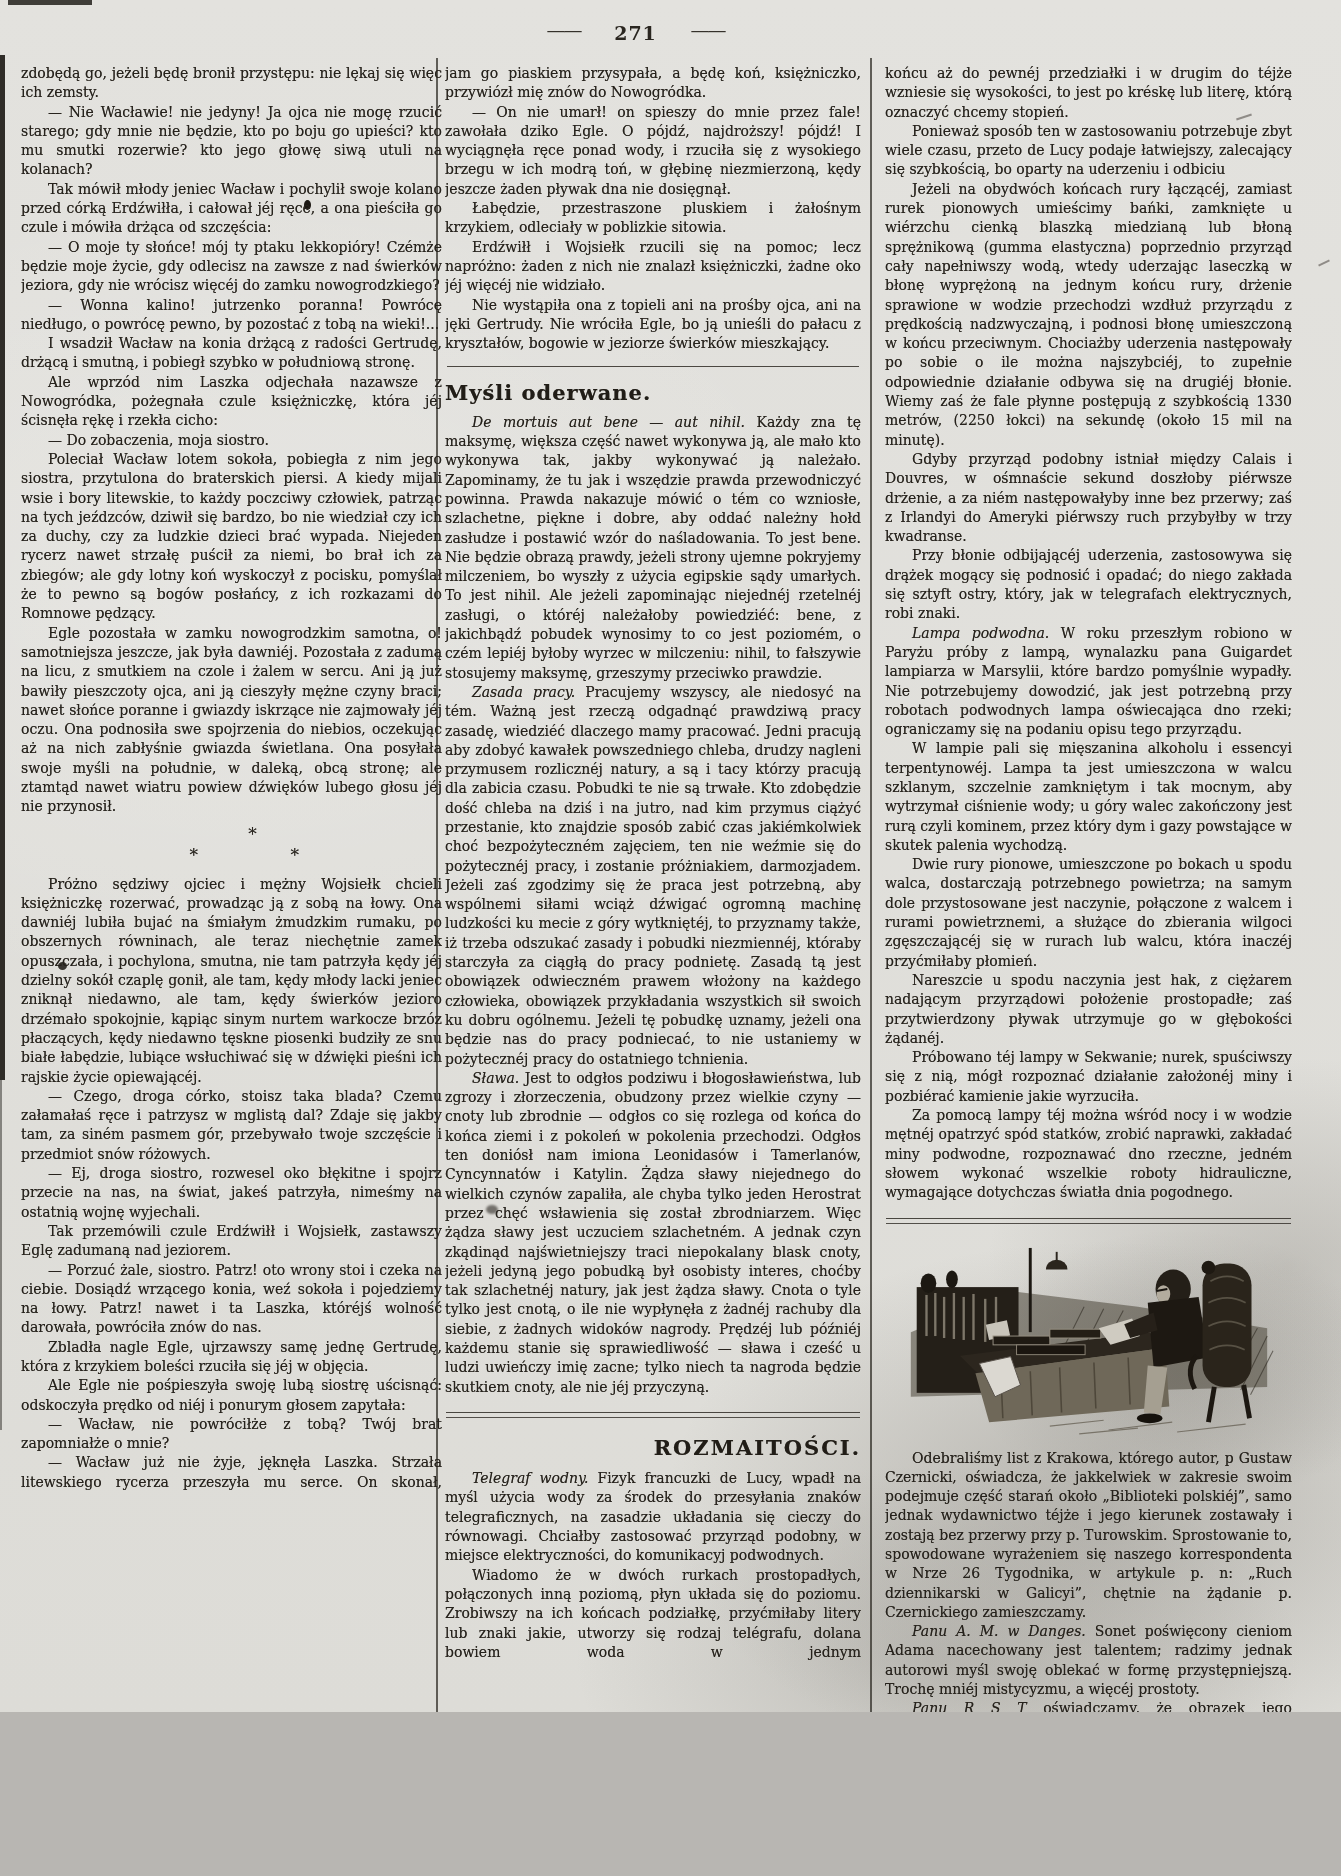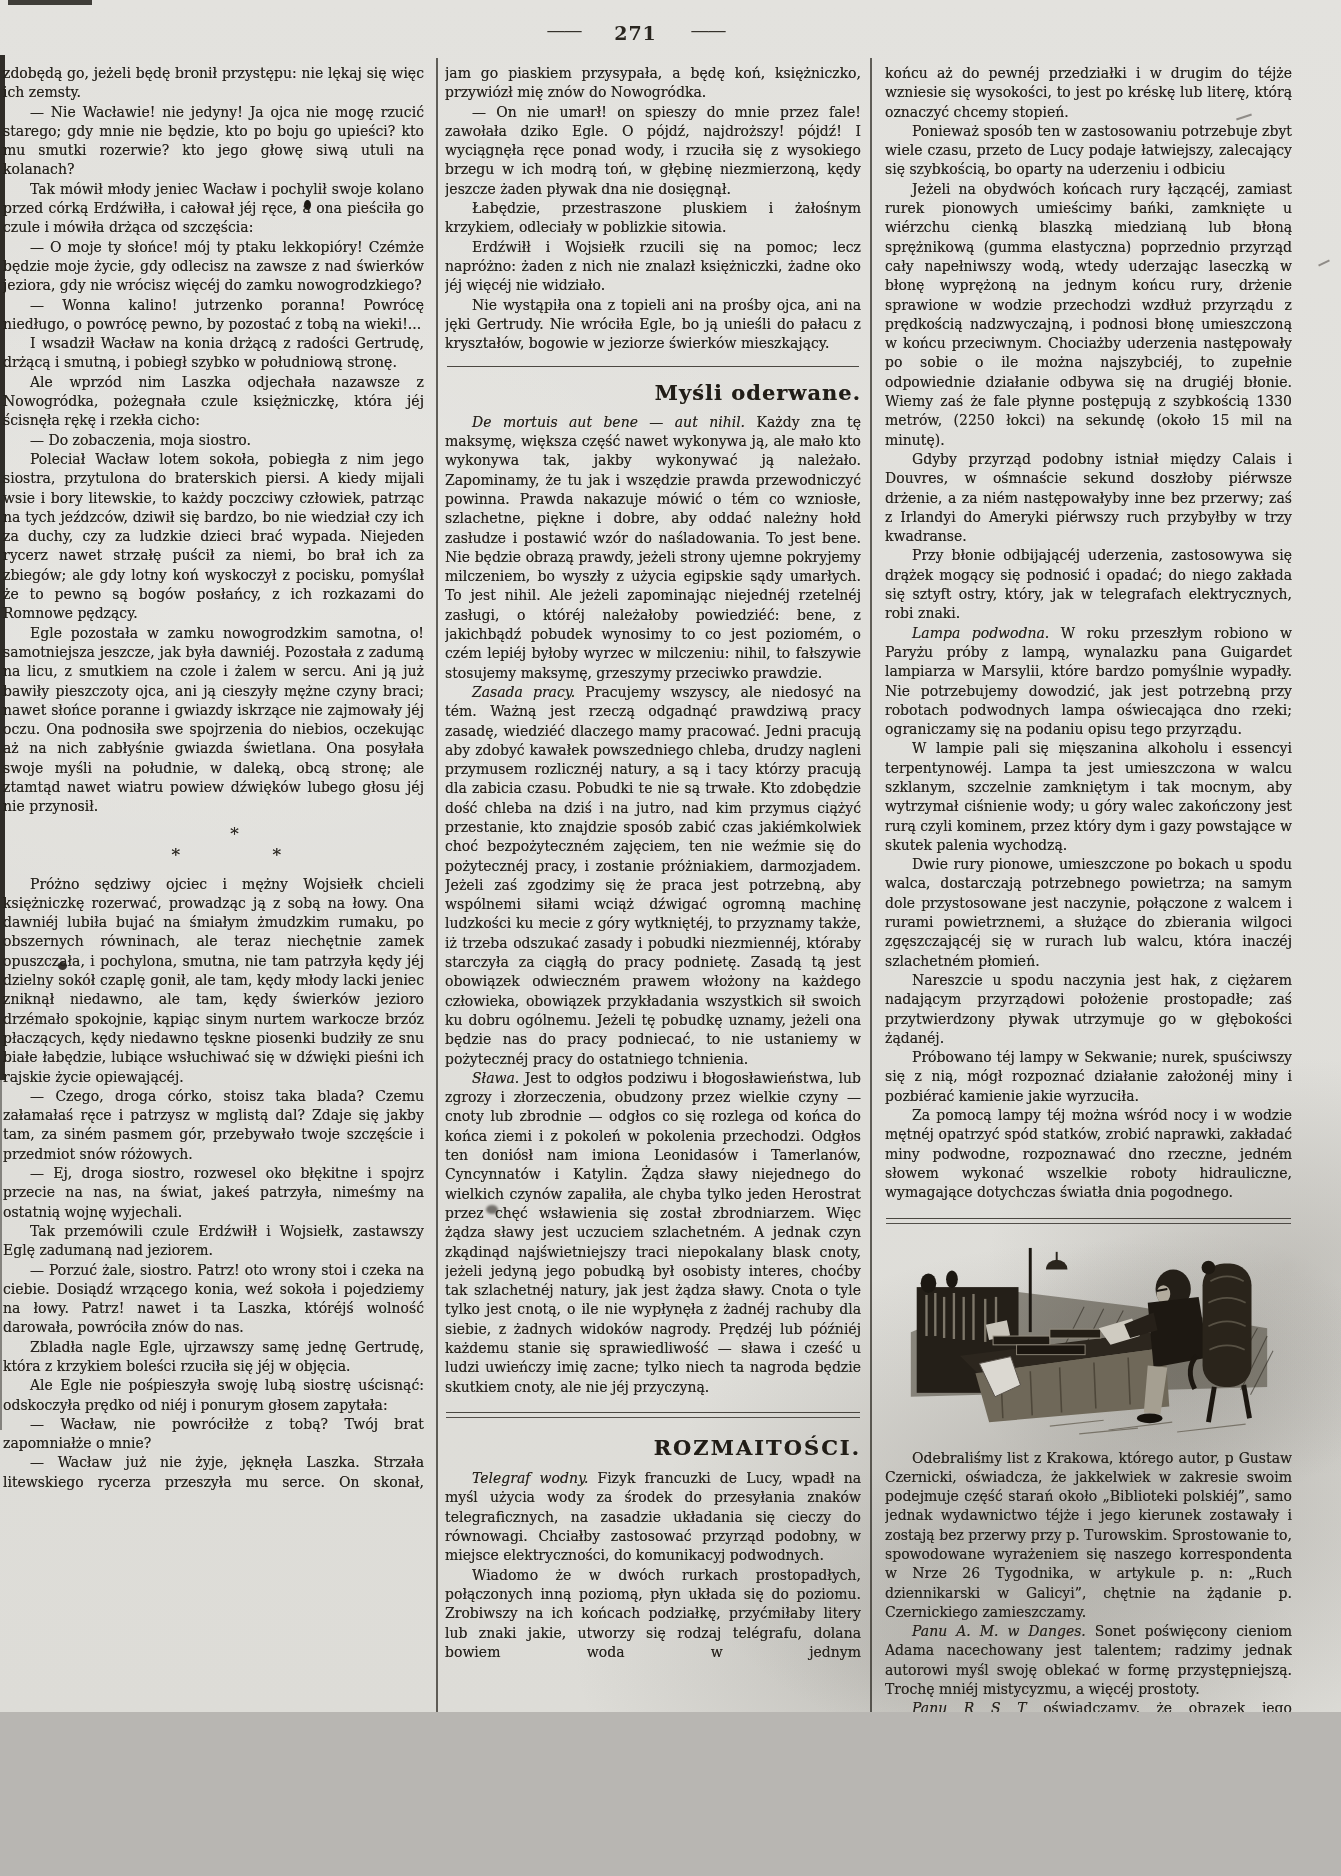--- a/index.html
+++ b/index.html
@@ -24,35 +24,35 @@
     text-align:center;font-size:19px;font-weight:bold;
     letter-spacing:1px;color:#2a2620;
   }
   #page-head .dash{letter-spacing:-2px;font-weight:normal;position:relative;top:-3px;padding:0 26px;color:#35312b;}
   
   .col{
     position:absolute;top:64px;height:1794px;overflow:hidden;
     text-align:justify;font-size:14px;line-height:19.3px;
     color:#26221c;text-shadow:0 0 .4px rgba(20,16,10,.55);
   }
-  #col1{left:3px;width:421px;}
+  #col1{left:21px;width:421px;}
   #col2{left:445px;width:416px;}
   #col3{left:885px;width:407px;}
   .para{margin:0;text-indent:27px;}
   .noind{text-indent:0;}
   .cont{text-align-last:justify;}
   .lead{font-style:italic;}
   
   .vrule{position:absolute;top:58px;height:1768px;width:1.6px;background:rgba(45,41,35,.72);}
   #vrule1{left:436px;}
   #vrule2{left:870px;}
   
   .rule-single{border:none;border-top:1.7px solid rgba(48,44,38,.85);margin:13px 2px 0 2px;}
   .rule-double{border:none;border-top:1.5px solid rgba(48,44,38,.85);border-bottom:1.5px solid rgba(48,44,38,.8);height:4px;margin:15px 1px 0 1px;}
-  .h-mysli{font-size:21px;font-weight:bold;text-align:right;text-indent:0;letter-spacing:1px;margin:16px 0 10px 0;color:#211d17;}
+  .h-mysli{font-size:21px;font-weight:bold;text-align:left;text-indent:0;letter-spacing:1px;margin:16px 0 10px 0;color:#211d17;}
   .h-rozm{font-size:21px;font-weight:bold;text-align:right;text-indent:0;letter-spacing:2px;margin:20px 0 12px 0;color:#211d17;}
   
   .stars{position:relative;height:46px;margin:8px 0 4px 0;}
   .stars span{position:absolute;font-size:17px;color:#2a2620;}
   .star-top{left:54%;top:0;}
   .star-bl{left:40%;top:21px;}
   .star-br{left:64%;top:21px;}
   
   .engraving{width:372px;height:205px;margin:12px auto 8px auto;position:relative;}
   .engraving svg{display:block;width:100%;height:100%;}
@@ -132,21 +132,21 @@
   </div>
 
   <div class="col" id="col3">
     <p class="para noind">końcu aż do pewnéj przedziałki i w drugim do téjże wzniesie się wysokości, to jest po kréskę lub literę, którą oznaczyć chcemy stopień.</p>
     <p class="para">Ponieważ sposób ten w zastosowaniu potrzebuje zbyt wiele czasu, przeto de Lucy podaje łatwiejszy, zalecający się szybkością, bo oparty na uderzeniu i odbiciu</p>
     <p class="para">Jeżeli na obydwóch końcach rury łączącéj, zamiast rurek pionowych umieścimy bańki, zamknięte u wiérzchu cienką blaszką miedzianą lub błoną sprężnikową (gumma elastyczna) poprzednio przyrząd cały napełniwszy wodą, wtedy uderzając laseczką w błonę wyprężoną na jednym końcu rury, drżenie sprawione w wodzie przechodzi wzdłuż przyrządu z prędkością nadzwyczajną, i podnosi błonę umieszczoną w końcu przeciwnym. Chociażby uderzenia następowały po sobie o ile można najszybciéj, to zupełnie odpowiednie działanie odbywa się na drugiéj błonie. Wiemy zaś że fale płynne postępują z szybkością 1330 metrów, (2250 łokci) na sekundę (około 15 mil na minutę).</p>
     <p class="para">Gdyby przyrząd podobny istniał między Calais i Douvres, w ośmnaście sekund doszłoby piérwsze drżenie, a za niém następowałyby inne bez przerwy; zaś z Irlandyi do Ameryki piérwszy ruch przybyłby w trzy kwadranse.</p>
     <p class="para">Przy błonie odbijającéj uderzenia, zastosowywa się drążek mogący się podnosić i opadać; do niego zakłada się sztyft ostry, który, jak w telegrafach elektrycznych, robi znaki.</p>
     <p class="para"><i class="lead">Lampa podwodna.</i><span> W roku przeszłym robiono w Paryżu próby z lampą, wynalazku pana Guigardet lampiarza w Marsylii, które bardzo pomyślnie wypadły. Nie potrzebujemy dowodzić, jak jest potrzebną przy robotach podwodnych lampa oświecająca dno rzeki; ograniczamy się na podaniu opisu tego przyrządu.</span></p>
     <p class="para">W lampie pali się mięszanina alkoholu i essencyi terpentynowéj. Lampa ta jest umieszczona w walcu szklanym, szczelnie zamkniętym i tak mocnym, aby wytrzymał ciśnienie wody; u góry walec zakończony jest rurą czyli kominem, przez który dym i gazy powstające w skutek palenia wychodzą.</p>
-    <p class="para">Dwie rury pionowe, umieszczone po bokach u spodu walca, dostarczają potrzebnego powietrza; na samym dole przystosowane jest naczynie, połączone z walcem i rurami powietrznemi, a służące do zbierania wilgoci zgęszczającéj się w rurach lub walcu, która inaczéj szlachetném płomień.</p>
+    <p class="para">Dwie rury pionowe, umieszczone po bokach u spodu walca, dostarczają potrzebnego powietrza; na samym dole przystosowane jest naczynie, połączone z walcem i rurami powietrznemi, a służące do zbierania wilgoci zgęszczającéj się w rurach lub walcu, która inaczéj przyćmiłaby płomień.</p>
     <p class="para">Nareszcie u spodu naczynia jest hak, z ciężarem nadającym przyrządowi położenie prostopadłe; zaś przytwierdzony pływak utrzymuje go w głębokości żądanéj.</p>
     <p class="para">Próbowano téj lampy w Sekwanie; nurek, spuściwszy się z nią, mógł rozpoznać działanie założonéj miny i pozbiérać kamienie jakie wyrzuciła.</p>
     <p class="para">Za pomocą lampy téj można wśród nocy i w wodzie mętnéj opatrzyć spód statków, zrobić naprawki, zakładać miny podwodne, rozpoznawać dno rzeczne, jedném słowem wykonać wszelkie roboty hidrauliczne, wymagające dotychczas światła dnia pogodnego.</p>
     <hr class="rule-double">
 
     <div class="engraving">
       <svg viewBox="0 0 380 205" xmlns="http://www.w3.org/2000/svg">
 
         <path d="M8,96 L110,54 L240,70 L372,92 L372,152 L8,162 Z" fill="#4b4539" opacity="0.55"></path>
         <g stroke="#2e2920" stroke-width="1.1" opacity="0.6">

